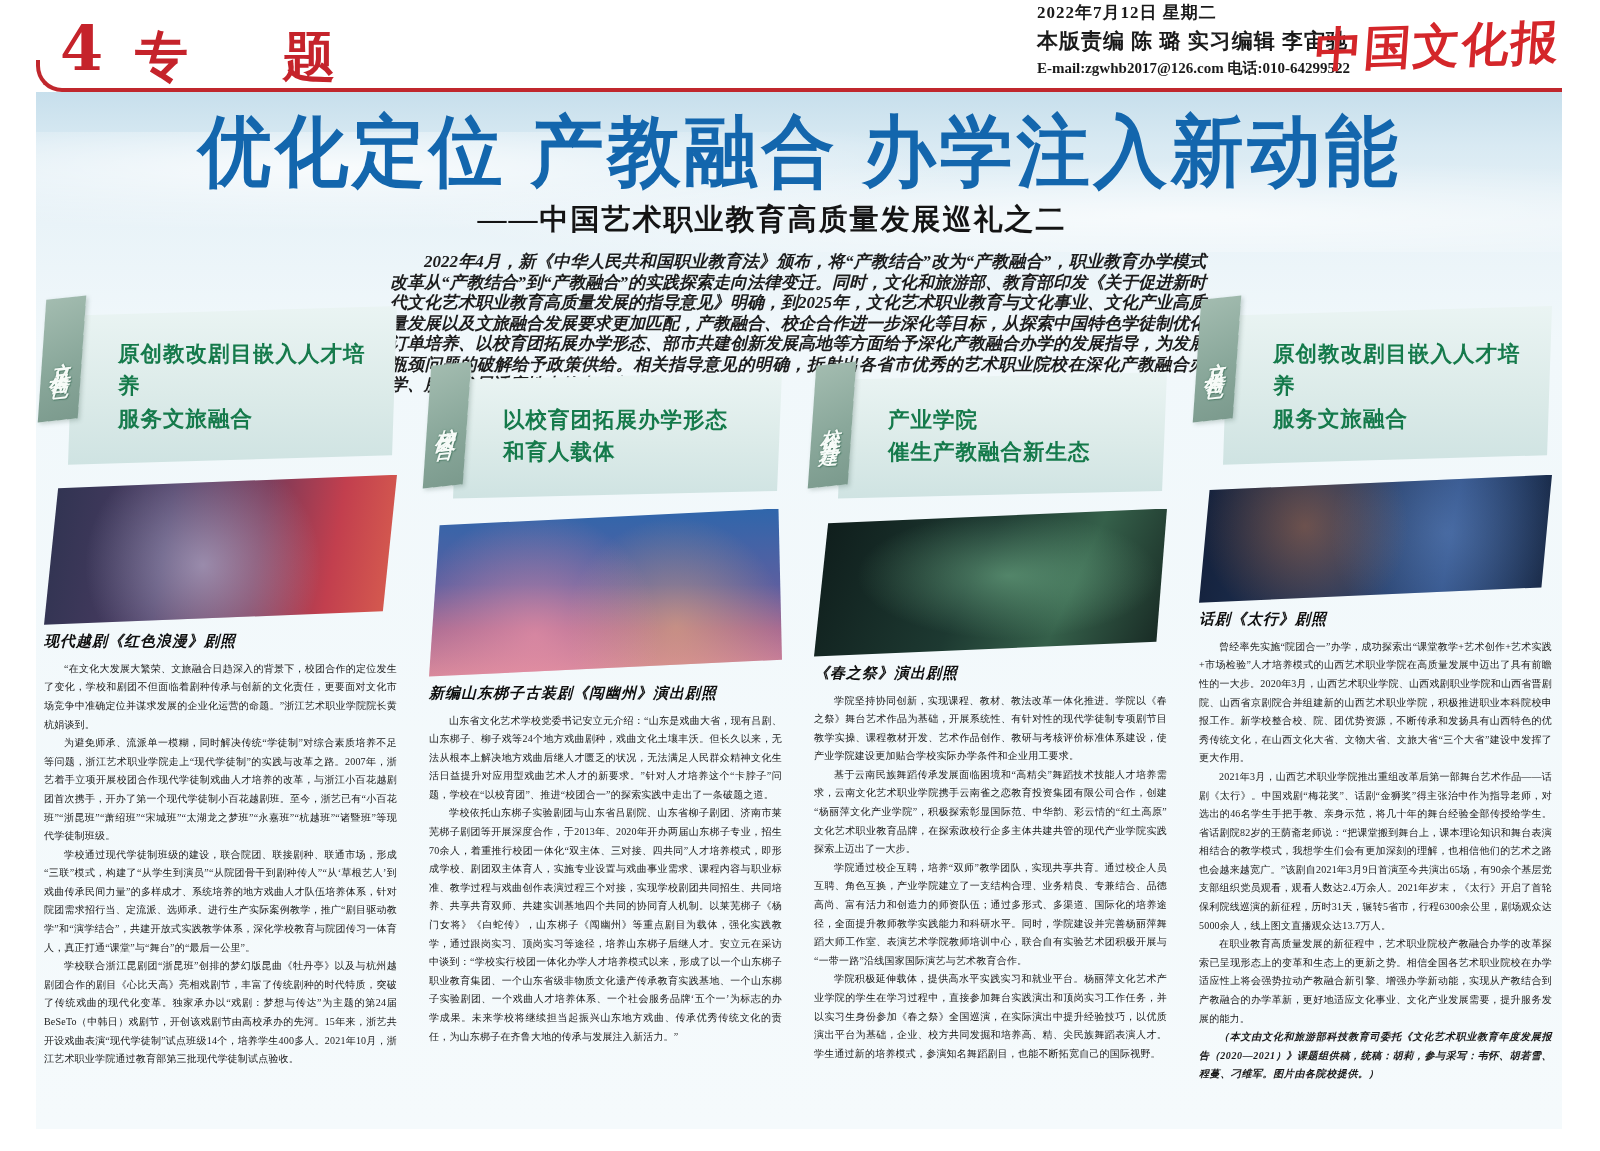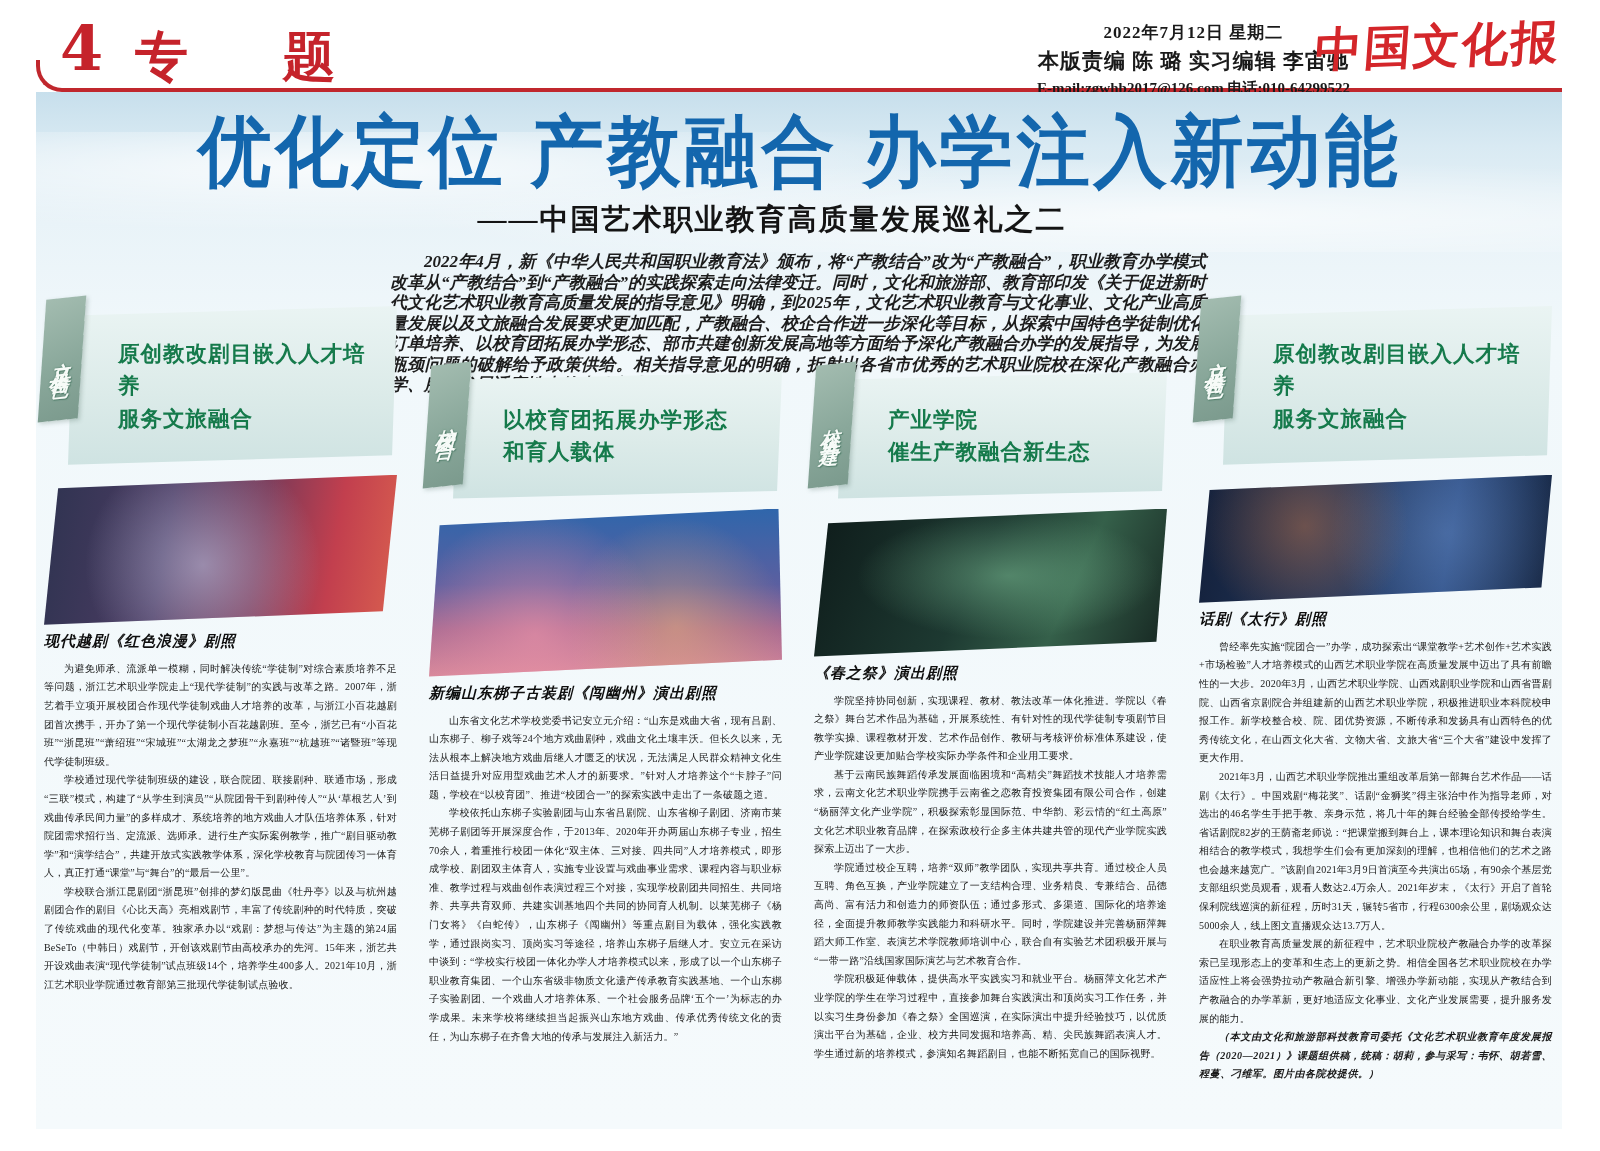--- a/index.html
+++ b/index.html
@@ -11,21 +11,21 @@
   .page-num{position:absolute;left:60px;top:18px;font-family:"DejaVu Serif",serif;
             font-size:62px;font-weight:bold;color:#c5232b;line-height:1;}
   .section-title{position:absolute;left:135px;top:30px;font-family:"DejaVu Serif",serif;
             font-size:53px;font-weight:bold;color:#c5232b;letter-spacing:38px;line-height:1;}
   .red-line{position:absolute;left:36px;right:38px;top:60px;height:28px;
             border-bottom:4px solid #c0272d;border-left:4px solid #c0272d;
             border-bottom-left-radius:26px;}
   .masthead{position:absolute;right:40px;top:22px;font-family:"DejaVu Serif",serif;
             font-size:47px;font-weight:bold;color:#d4262a;transform:rotate(-2deg) skewX(-6deg);
             letter-spacing:2px;line-height:1;}
-  .head-info{position:absolute;right:250px;top:20px;text-align:center;line-height:1.5;}
+  .head-info{position:absolute;right:250px;top:0;text-align:left;line-height:1.5;}
   .head-date{font-size:17px;font-weight:bold;letter-spacing:1px;}
   .head-editors{font-size:21px;font-weight:bold;letter-spacing:1px;}
   .head-contact{font-size:15px;font-weight:bold;}
 
   
   .content-bg{position:absolute;left:36px;top:92px;right:38px;bottom:22px;
       background:linear-gradient(180deg,#c7dfec 0px,#d9eaf3 55px,#e9f3f8 130px,#f1f8fb 250px,#f5fafc 100%);}
   .wave{position:absolute;left:0;top:40px;width:100%;height:120px;
       background:radial-gradient(ellipse 900px 90px at 20% 30%,rgba(255,255,255,.8),transparent 70%),
                  radial-gradient(ellipse 1100px 80px at 75% 70%,rgba(255,255,255,.65),transparent 70%);}
@@ -110,20 +110,21 @@
     <div class="sec-head">
       <div class="ribbon">
           <span>立足特色</span>
         </div>
       <div class="sec-panel">
         <h2><span>原创教改剧目嵌入人才培养</span><br><span>服务文旅融合</span></h2>
       </div>
     </div>
     <div class="photo photo1"></div>
     <div class="caption">现代越剧《红色浪漫》剧照</div>
+    <p class="body-p">“在文化大发展大繁荣、文旅融合日趋深入的背景下，校团合作的定位发生了变化，学校和剧团不但面临着剧种传承与创新的文化责任，更要面对文化市场竞争中准确定位并谋求发展的企业化运营的命题。”浙江艺术职业学院院长黄杭娟谈到。</p>
     <p class="body-p">为避免师承、流派单一模糊，同时解决传统“学徒制”对综合素质培养不足等问题，浙江艺术职业学院走上“现代学徒制”的实践与改革之路。2007年，浙艺着手立项开展校团合作现代学徒制戏曲人才培养的改革，与浙江小百花越剧团首次携手，开办了第一个现代学徒制小百花越剧班。至今，浙艺已有“小百花班”“浙昆班”“萧绍班”“宋城班”“太湖龙之梦班”“永嘉班”“杭越班”“诸暨班”等现代学徒制班级。</p>
     <p class="body-p">学校通过现代学徒制班级的建设，联合院团、联接剧种、联通市场，形成“三联”模式，构建了“从学生到演员”“从院团骨干到剧种传人”“从‘草根艺人’到戏曲传承民间力量”的多样成才、系统培养的地方戏曲人才队伍培养体系，针对院团需求招行当、定流派、选师承。进行生产实际案例教学，推广“剧目驱动教学”和“演学结合”，共建开放式实践教学体系，深化学校教育与院团传习一体育人，真正打通“课堂”与“舞台”的“最后一公里”。</p>
     <p class="body-p">学校联合浙江昆剧团“浙昆班”创排的梦幻版昆曲《牡丹亭》以及与杭州越剧团合作的剧目《心比天高》亮相戏剧节，丰富了传统剧种的时代特质，突破了传统戏曲的现代化变革。独家承办以“戏剧：梦想与传达”为主题的第24届BeSeTo（中韩日）戏剧节，开创该戏剧节由高校承办的先河。15年来，浙艺共开设戏曲表演“现代学徒制”试点班级14个，培养学生400多人。2021年10月，浙江艺术职业学院通过教育部第三批现代学徒制试点验收。</p>
   </div>
 
   <div class="col col2">
     <div class="sec-head">
       <div class="ribbon">
           <span>校团合一</span>
         </div>

